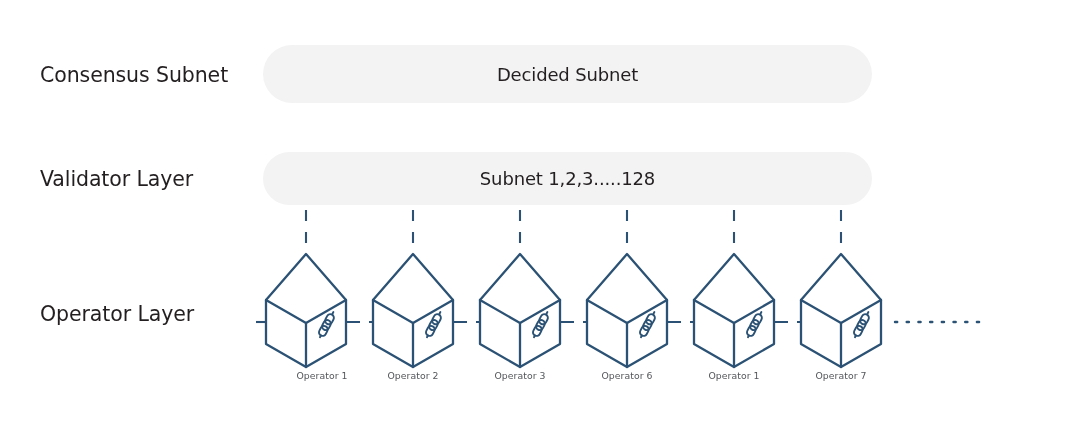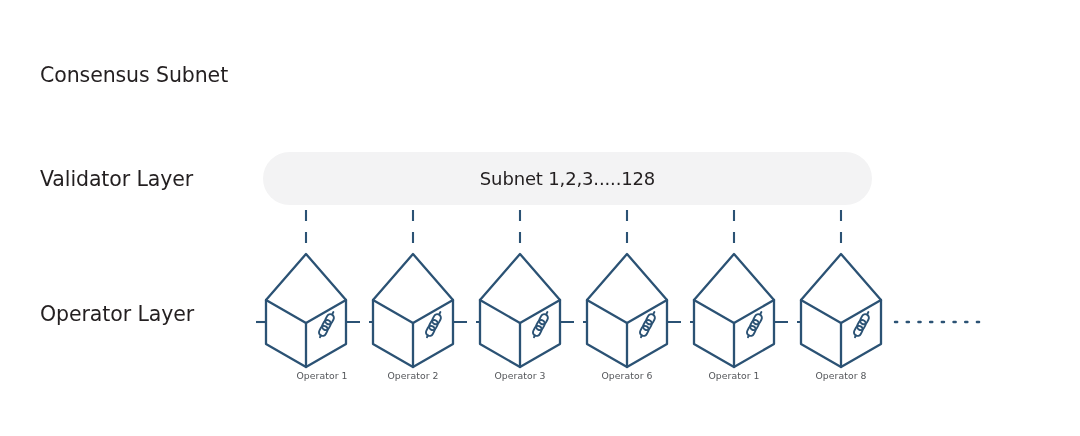--- a/index.html
+++ b/index.html
@@ -87,20 +87,23 @@
 <body>
 
 <div id="diagram">
 
   <div class="row-label" id="label-consensus">Consensus Subnet</div>
 
   <div class="row-label" id="label-operator">Operator Layer</div>
 
   <div class="row-label" id="label-validator">Validator Layer</div>
 
+  <div class="pill" id="pill-consensus">
+    <span class="pill-text">Decided Subnet</span>
+  </div>
 
   <div class="pill" id="pill-validator">
     <span class="pill-text">Subnet 1,2,3.....128</span>
   </div>
 
   <svg id="graphics" viewBox="0 0 1080 436">
 
     <g id="vertical-connectors">
         <line x1="306" y1="210" x2="306" y2="281" stroke="#2b5274" stroke-width="2.1" stroke-dasharray="11 11" stroke-linecap="butt"></line>
         <line x1="413" y1="210" x2="413" y2="281" stroke="#2b5274" stroke-width="2.1" stroke-dasharray="11 11" stroke-linecap="butt"></line>
@@ -210,16 +213,16 @@
         </g>
       </g>
   </svg>
 
   <div id="op-captions">
       <div class="op-caption" style="left: 267px;">Operator 1</div>
       <div class="op-caption" style="left: 358px;">Operator 2</div>
       <div class="op-caption" style="left: 465px;">Operator 3</div>
       <div class="op-caption" style="left: 572px;">Operator 6</div>
       <div class="op-caption" style="left: 679px;">Operator 1</div>
-      <div class="op-caption" style="left: 786px;">Operator 8</div>
+      <div class="op-caption" style="left: 786px;">Operator 7</div>
     </div>
 
 </div>
 
 </body></html>

